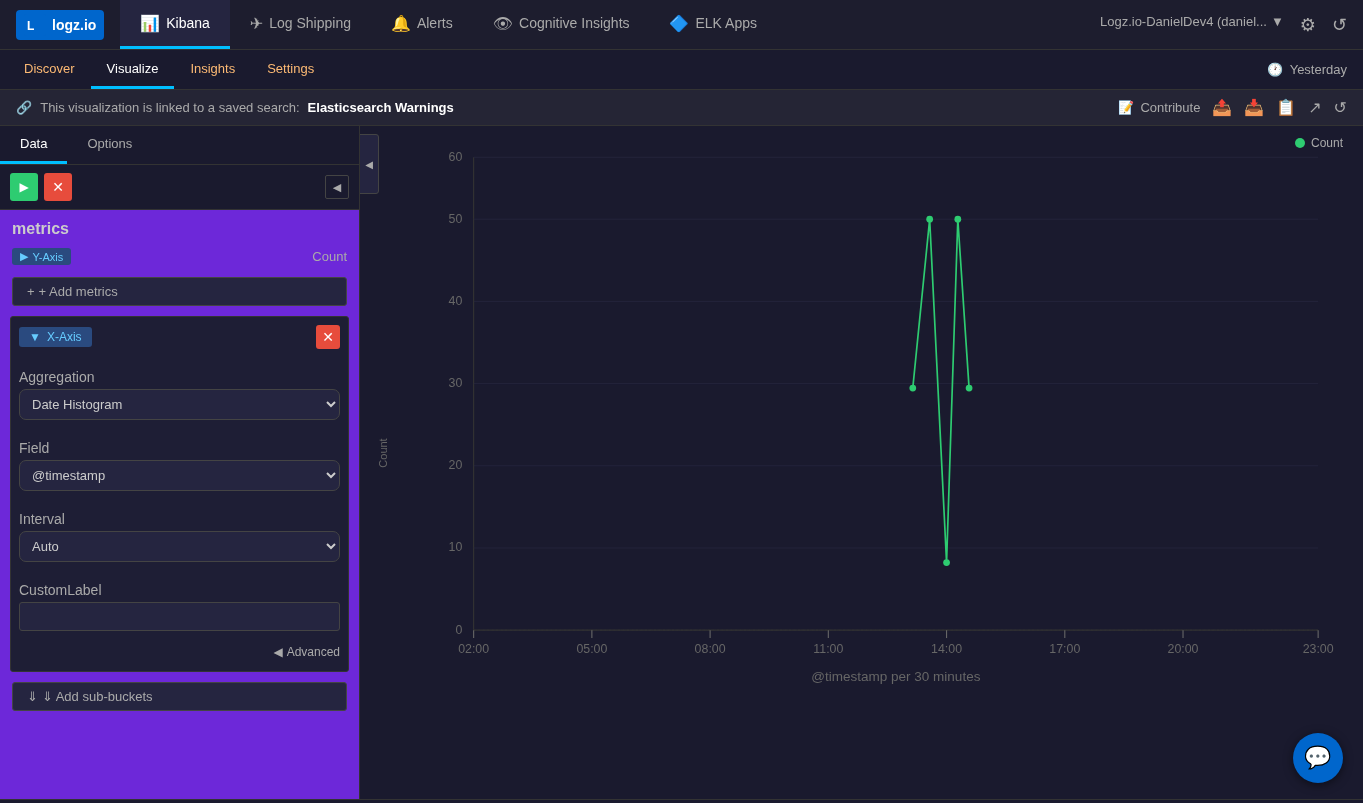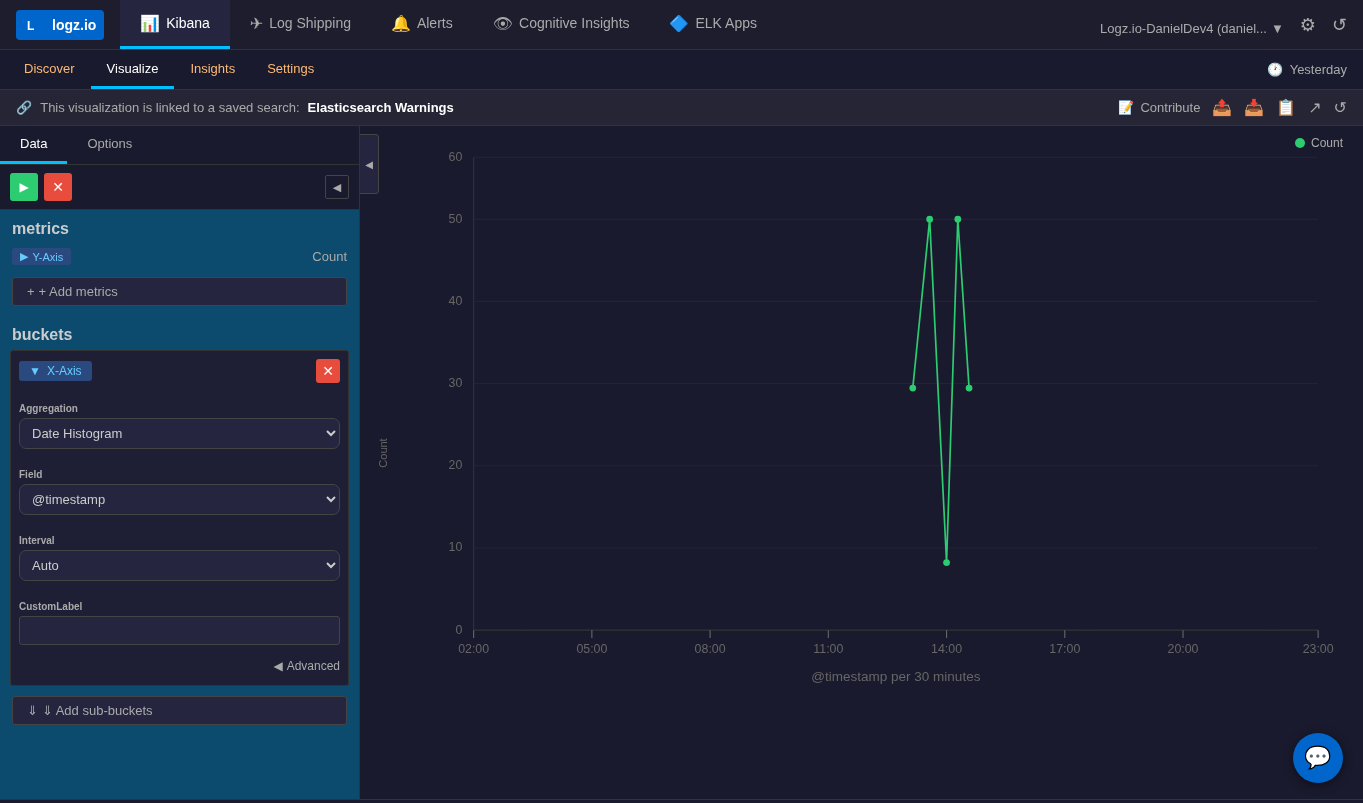--- a/index.html
+++ b/index.html
@@ -31,21 +31,21 @@
       padding: 0 20px; height: 100%; color: #aaa;
       cursor: pointer; font-size: 14px;
       border-bottom: 3px solid transparent;
     }
     .nav-item.active {
       color: #fff; background: #252540;
       border-bottom: 3px solid #00bfff;
     }
     .nav-item-icon { font-size: 16px; }
     .nav-right {
-      margin-left: auto; display: flex; align-items: flex-end; gap: 16px;
+      margin-left: auto; display: flex; align-items: flex-start; gap: 16px;
       padding-right: 16px; color: #aaa; font-size: 13px;
     }
     .nav-right .account { display: flex; align-items: center; gap: 4px; cursor: pointer; }
     .nav-right .icon-btn { cursor: pointer; font-size: 18px; color: #aaa; }
 
     
     .second-nav {
       display: flex; align-items: center;
       background: #1a1a2e; height: 40px;
       border-bottom: 1px solid #333;
@@ -82,21 +82,21 @@
     }
     .info-link { color: #ffffff; font-weight: bold; }
     .banner-icon-btn { cursor: pointer; color: #aaa; font-size: 16px; }
 
     
     .main-content { display: flex; height: calc(100vh - 130px); }
 
     
     .left-panel {
       width: 360px; min-width: 360px;
-      background: #0c4a6e; border-right: 1px solid #333;
+      background: #6d28d9; border-right: 1px solid #333;
       display: flex; flex-direction: column;
       overflow-y: auto;
     }
     .panel-tabs {
       display: flex; border-bottom: 1px solid #333;
       background: #1a1a2e;
     }
     .panel-tab {
       padding: 10px 20px; cursor: pointer;
       color: #aaa; font-size: 13px;
@@ -167,21 +167,21 @@
       background: #2a4a7f; color: #6cf;
       padding: 3px 10px; border-radius: 3px; font-size: 12px;
     }
     .x-axis-delete {
       background: #e74c3c; border: none; color: white;
       width: 24px; height: 24px; border-radius: 3px;
       cursor: pointer; display: flex; align-items: center; justify-content: center;
       font-size: 14px;
     }
     .form-group { margin-bottom: 10px; }
-    .form-label { color: #aaa; font-size: 10px; font-weight: bold; margin-bottom: 4px; display: block; margin-top: 20px; }
+    .form-label { color: #aaa; font-size: 14px; font-weight: normal; margin-bottom: 4px; display: block; margin-top: 20px; }
     .form-select {
       width: 100%; background: #252540; border: 1px solid #444;
       color: #ccc; padding: 6px 8px; border-radius: 7px;
       font-size: 13px; cursor: pointer;
       appearance: auto;
     }
     .form-input {
       width: 100%; background: #252540; border: 1px solid #444;
       color: #ccc; padding: 6px 8px; border-radius: 3px;
       font-size: 13px;
@@ -352,23 +352,20 @@
           <span>Y-Axis</span>
         </div>
       </div>
       <span class="count-label">Count</span>
     </div>
     <button class="add-metrics-btn">
       <span>+</span>
       <span>+ Add metrics</span>
     </button>
 
-    <div class="buckets-header">
-      <span>buckets</span>
-    </div>
 
     <div class="x-axis-section">
       <div class="x-axis-header">
         <div class="x-axis-tag">
           <span>▼</span>
           <span>X-Axis</span>
         </div>
         <button class="x-axis-delete">
           <span>✕</span>
         </button>

